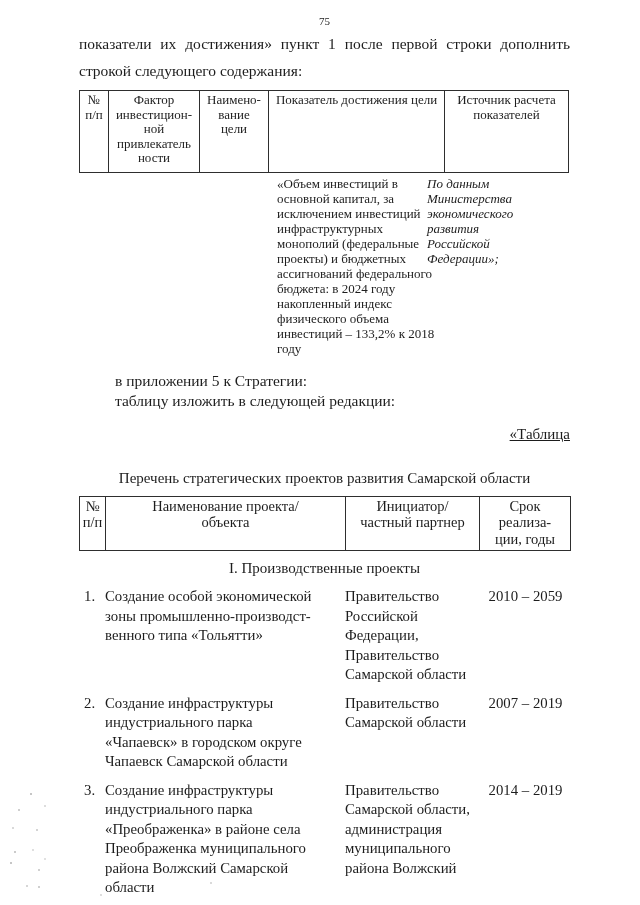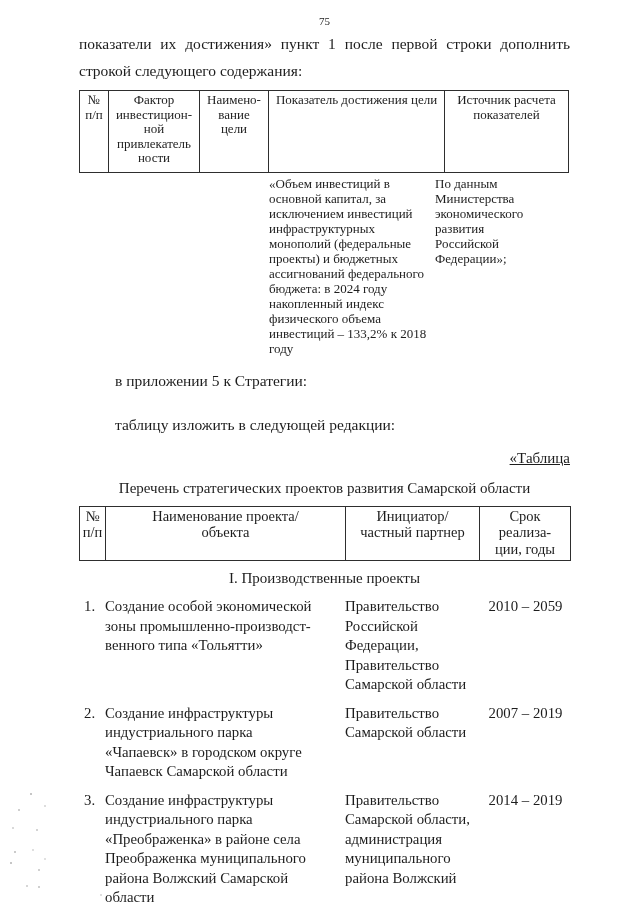--- a/index.html
+++ b/index.html
@@ -26,30 +26,30 @@
   }
   table.t1 th {
     border:1px solid #2e2e2e;
     font-weight:normal;
     font-size:13px; line-height:14.5px;
     text-align:center; vertical-align:top;
     padding:2px 2px 6px;
   }
 
   .t1-body { position:relative; height:183px; margin-top:3px; font-size:13px; line-height:15px; }
-  .t1-ind { position:absolute; left:190px; top:0; width:182px; }
-  .t1-src { position:absolute; left:356px; top:0; width:122px; }
+  .t1-ind { position:absolute; left:198px; top:0; width:182px; }
+  .t1-src { position:absolute; left:348px; top:0; width:122px;font-style:italic; }
 
   .para { font-size:15.5px; line-height:20px; padding-left:36px; }
   .para.appendix { margin-top:12px; }
-  .para.edition  { margin-top:24px; }
+  .para.edition  { margin-top:0; }
 
   .marker { text-align:right; font-size:15px; line-height:19px; margin-top:14px;text-decoration:underline; }
 
-  .t2-title { text-align:center; font-size:15px; line-height:19px; margin-top:11px; }
+  .t2-title { text-align:center; font-size:15px; line-height:19px; margin-top:25px; }
 
   table.t2 {
     border-collapse:collapse; table-layout:fixed;
     width:491px; margin-top:8px;
   }
   table.t2 th {
     border:1px solid #2e2e2e;
     font-weight:normal;
     font-size:14.5px; line-height:16.5px;
     text-align:center; vertical-align:top;

